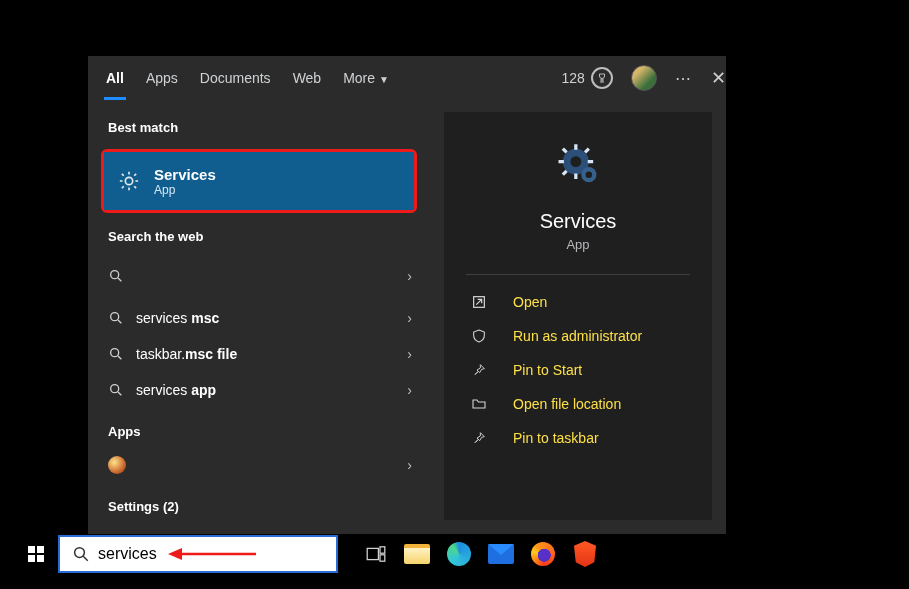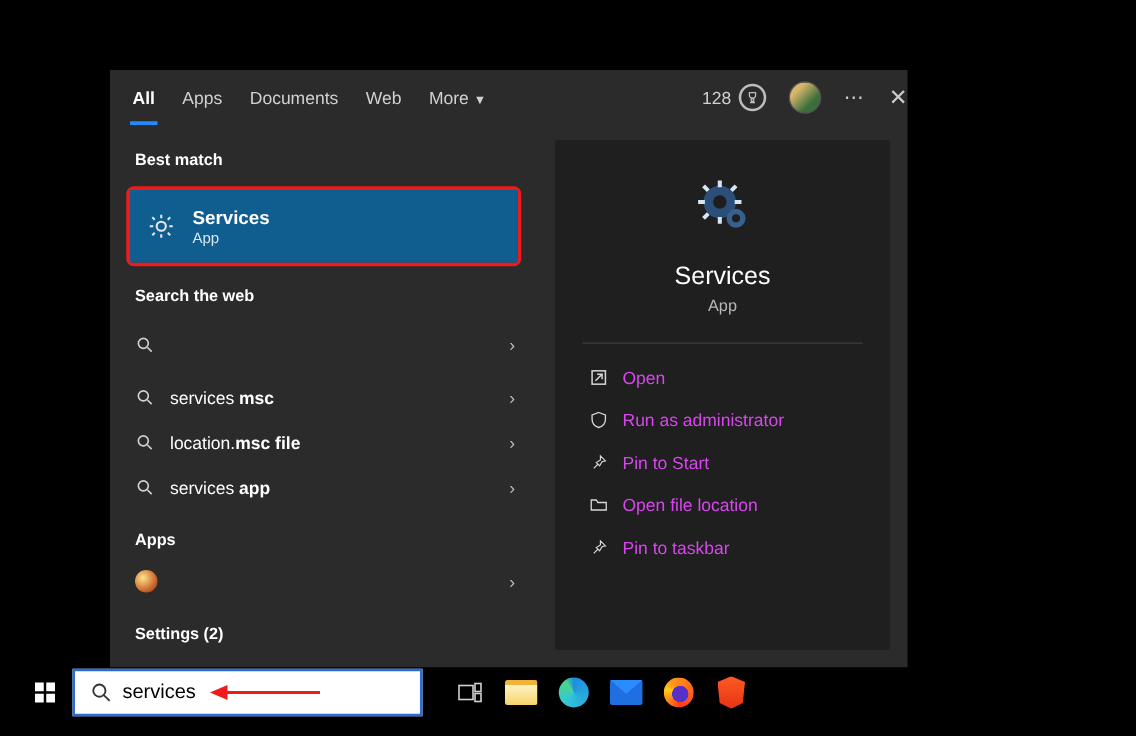--- a/index.html
+++ b/index.html
@@ -85,22 +85,22 @@
       display:flex; flex-direction:column; align-items:stretch;
       padding:28px 22px 12px 22px;
     }
     .big-gear {
       align-self:center; width:52px; height:52px; margin-bottom:18px;
     }
     .preview-title { text-align:center; font-size:20px; font-weight:400; }
     .preview-sub { text-align:center; font-size:13px; color:#b4b6b9; margin-top:4px; }
     .hr { height:1px; background:#3e3f40; margin:22px 0 10px 0; }
     .action-row {
-      display:flex; align-items:center; gap:10px; height:34px;
-      font-size:14px; color:#d946ef; padding-left:4px;
+      display:flex; align-items:center; gap:25px; height:34px;
+      font-size:14px; color:#fde047; padding-left:4px;
     }
     .action-row .aicon { width:18px; display:flex; justify-content:center; }
     
     .taskbar {
       position:absolute; left:14px; right:18px; bottom:15px; height:40px;
       background:#000;
       display:flex; align-items:center; gap:0;
     }
     .start-button {
       width:44px; height:40px; display:flex; align-items:center; justify-content:center;
@@ -229,21 +229,21 @@
       </div>
 
       <div class="result-row">
         <span class="mag">
           <svg viewBox="0 0 24 24">
               <circle cx="10" cy="10" r="6" stroke="#d0d0d0" stroke-width="2" fill="none"></circle>
               <path d="M15 15l5 5" stroke="#d0d0d0" stroke-width="2"></path>
             </svg>
         </span>
         <span class="label">
-          <span>location.</span><span class="accent">msc file</span>
+          <span>taskbar.</span><span class="accent">msc file</span>
         </span>
         <span class="chev">›</span>
       </div>
 
       <div class="result-row">
         <span class="mag">
           <svg viewBox="0 0 24 24">
               <circle cx="10" cy="10" r="6" stroke="#d0d0d0" stroke-width="2" fill="none"></circle>
               <path d="M15 15l5 5" stroke="#d0d0d0" stroke-width="2"></path>
             </svg>

